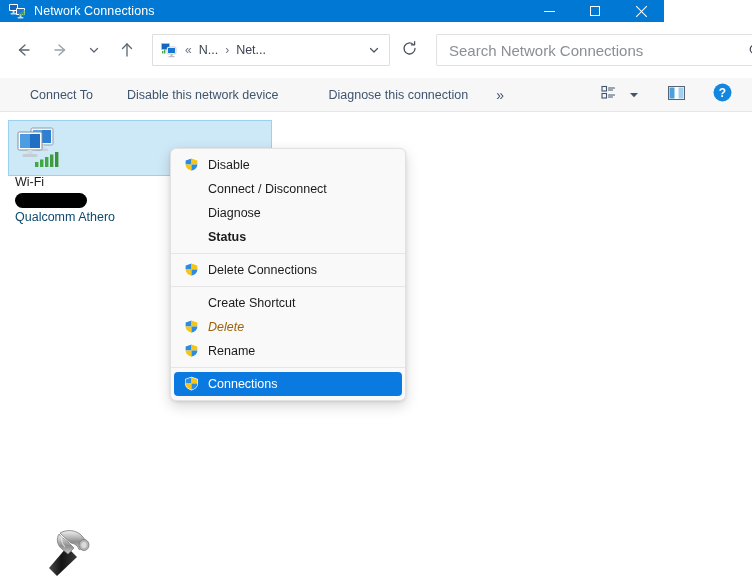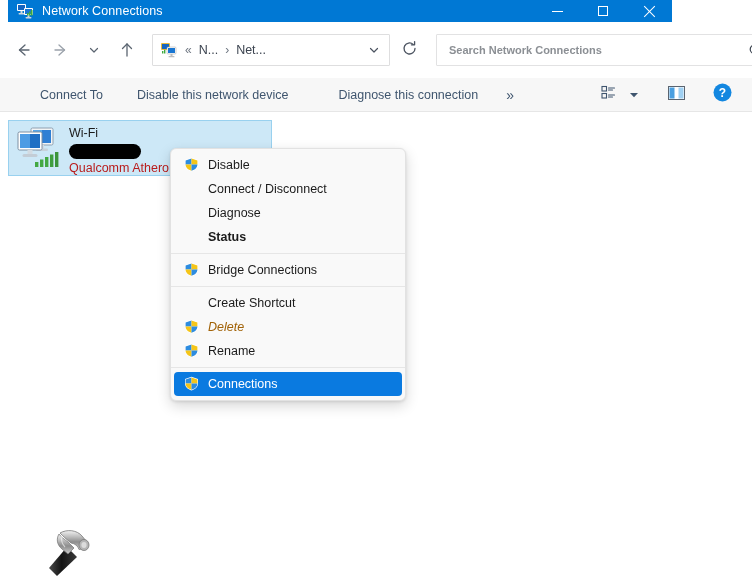--- a/index.html
+++ b/index.html
@@ -5,21 +5,21 @@
   html,body{margin:0;padding:0;}
   body{
     width:752px;height:584px;overflow:hidden;background:#ffffff;
     font-family:"Liberation Sans","DejaVu Sans",sans-serif;
     -webkit-font-smoothing:antialiased;
   }
   .window{position:relative;width:752px;height:584px;background:#ffffff;}
 
   
   .titlebar{
-    position:absolute;left:8px;top:0;width:664px;height:22px;
+    position:absolute;left:0;top:0;width:664px;height:22px;
     background:#0078d4;display:flex;align-items:center;
   }
   .title-icon{width:18px;height:16px;margin-left:8px;position:relative;flex:none;}
   .title-text{
     color:#ffffff;font-size:12.5px;margin-left:8px;letter-spacing:.1px;
     white-space:nowrap;
   }
   .caption-buttons{position:absolute;right:0;top:0;height:22px;display:flex;}
   .cap-btn{
     width:46px;height:22px;display:flex;align-items:center;justify-content:center;
@@ -62,21 +62,21 @@
     width:34px;height:34px;display:flex;align-items:center;justify-content:center;
     color:#4b5360;flex:none;margin-left:2px;
   }
   .searchbox{
     flex:none;width:340px;height:32px;margin-left:10px;
     border:1px solid #e2e2e3;background:#ffffff;border-radius:1px;
     display:flex;align-items:center;box-sizing:border-box;
   }
   .search-input{
     border:0;outline:0;background:transparent;flex:1;margin-left:10px;
-    font-family:"Liberation Sans","DejaVu Sans",sans-serif;font-size:11px;color:#3c4450;font-weight:bold;
+    font-family:"Liberation Sans","DejaVu Sans",sans-serif;font-size:15px;color:#3c4450;
   }
   .search-input::placeholder{color:#8b8f94;}
   .search-icon{margin-right:12px;color:#3c4450;display:flex;}
 
   
   .cmdbar{
     position:absolute;left:0;top:78px;width:752px;height:33px;background:#f7f7f7;
     display:flex;align-items:center;border-bottom:1px solid #e6e6e6;
   }
   .cmd-item{
@@ -94,29 +94,29 @@
     color:#3f556e;
   }
 
   
   .content{
     position:absolute;left:0;top:112px;width:752px;height:472px;background:#ffffff;
   }
   .conn-item{
     position:absolute;left:8px;top:8px;width:264px;height:56px;
     background:#cde8f7;border:1px solid #99d1ef;box-sizing:border-box;
-    display:flex;align-items:flex-start;
+    display:flex;align-items:flex-start;flex-direction:column;
   }
   .conn-icon{width:48px;height:44px;margin:5px 0 0 6px;position:relative;flex:none;}
   .conn-text{margin-left:6px;margin-top:5px;}
   .conn-name{font-size:12.5px;color:#1b1b1b;line-height:15px;}
   .conn-redact{
     width:72px;height:15px;background:#000000;border-radius:8px;margin-top:3px;
   }
-  .conn-desc{font-size:12.5px;color:#b91c1c;line-height:15px;margin-top:2px;white-space:nowrap;}
+  .conn-desc{font-size:12.5px;color:#0c4a6e;line-height:15px;margin-top:2px;white-space:nowrap;}
 
   
   .hammer{position:absolute;left:40px;top:415px;width:52px;height:52px;}
 
   
   .ctxmenu{
     position:absolute;left:170px;top:148px;width:236px;
     background:#f9f9f9;border:1px solid #e2e2e2;border-radius:6px;
     box-shadow:0 5px 14px rgba(0,0,0,.16),0 1px 3px rgba(0,0,0,.10);
     padding:4px 0;box-sizing:border-box;
@@ -242,21 +242,21 @@
       <span class="search-icon">
         <svg width="15" height="15" viewBox="0 0 15 15" fill="none" stroke="#3c4450" stroke-width="1.2">
           <circle cx="6.3" cy="6.3" r="4.1"></circle>
           <path d="M9.4 9.4 L13.2 13.2" stroke-linecap="round"></path>
         </svg>
       </span>
     </div>
   </div>
 
   <div class="cmdbar">
-    <div class="cmd-item" style="margin-left:40px;">
+    <div class="cmd-item" style="margin-left:30px;">
       <span>Connect To</span>
     </div>
     <div class="cmd-item" style="margin-left:34px;">
       <span>Disable this network device</span>
     </div>
     <div class="cmd-item" style="margin-left:50px;">
       <span>Diagnose this connection</span>
     </div>
     <div class="cmd-item" style="margin-left:28px;font-size:14px;">
       <span>»</span>
@@ -405,21 +405,21 @@
               <path d="M7.5 1.4 L13.4 3.4 V7.6 C13.4 10.7 10.9 13 7.5 13.8 C4.1 13 1.6 10.7 1.6 7.6 V3.4 Z"></path>
             </clipPath>
           <g clip-path="url(#sh2)">
             <rect x="0" y="0" width="7.5" height="7.5" fill="#2d8ce0"></rect>
             <rect x="7.5" y="0" width="7.5" height="7.5" fill="#f5c518"></rect>
             <rect x="0" y="7.5" width="7.5" height="7.5" fill="#f5c518"></rect>
             <rect x="7.5" y="7.5" width="7.5" height="7.5" fill="#2d8ce0"></rect>
           </g>
         </svg>
       </span>
-      <span class="mi-label">Bridge Connections</span>
+      <span class="mi-label">Delete Connections</span>
     </div>
 
     <div class="mi-sep"></div>
 
     <div class="mi">
       <span class="mi-spacer"></span>
       <span class="mi-label">Create Shortcut</span>
     </div>
 
     <div class="mi disabled">

